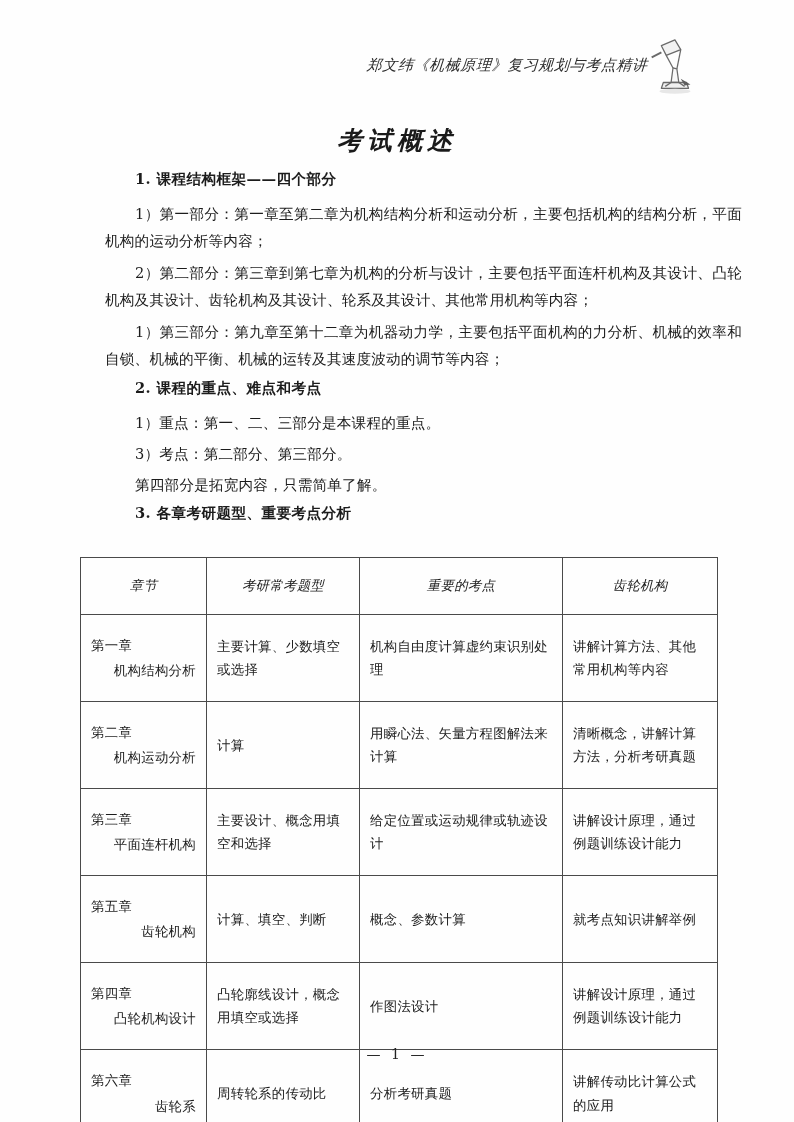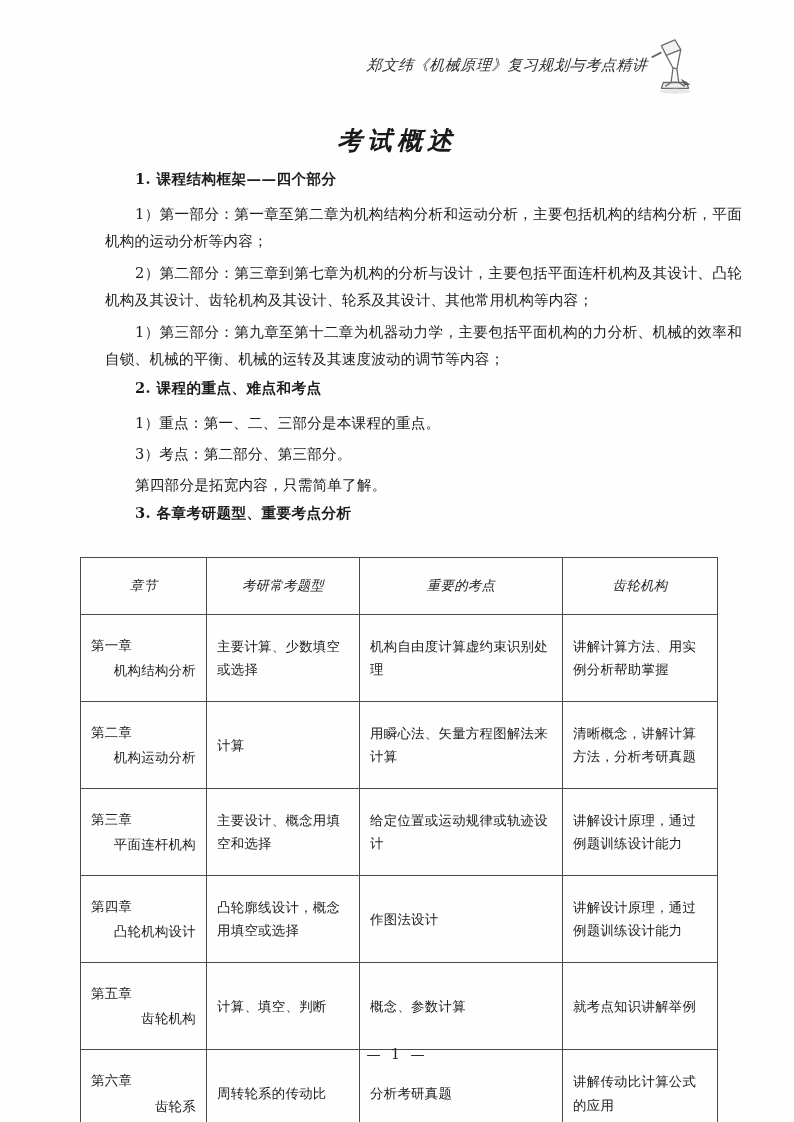--- a/index.html
+++ b/index.html
@@ -208,21 +208,21 @@
         </tr>
       </thead>
       <tbody>
         <tr>
           <td>
             <span class="chapter-line">第一章</span>
             <span class="chapter-line">机构结构分析</span>
           </td>
           <td>主要计算、少数填空或选择</td>
           <td>机构自由度计算虚约束识别处理</td>
-          <td>讲解计算方法、用实例分析帮助掌握</td>
+          <td>讲解计算方法、其他常用机构等内容</td>
         </tr>
         <tr>
           <td>
             <span class="chapter-line">第二章</span>
             <span class="chapter-line">机构运动分析</span>
           </td>
           <td>计算</td>
           <td>用瞬心法、矢量方程图解法来计算</td>
           <td>清晰概念，讲解计算方法，分析考研真题</td>
         </tr>
@@ -230,38 +230,38 @@
           <td>
             <span class="chapter-line">第三章</span>
             <span class="chapter-line">平面连杆机构</span>
           </td>
           <td>主要设计、概念用填空和选择</td>
           <td>给定位置或运动规律或轨迹设计</td>
           <td>讲解设计原理，通过例题训练设计能力</td>
         </tr>
         <tr>
           <td>
+            <span class="chapter-line">第五章</span>
+            <span class="chapter-line">齿轮机构</span>
+          </td>
+          <td>计算、填空、判断</td>
+          <td>概念、参数计算</td>
+          <td>就考点知识讲解举例</td>
+        </tr>
+        <tr>
+          <td>
             <span class="chapter-line">第四章</span>
             <span class="chapter-line">凸轮机构设计</span>
           </td>
           <td>凸轮廓线设计，概念用填空或选择</td>
           <td>作图法设计</td>
           <td>讲解设计原理，通过例题训练设计能力</td>
         </tr>
         <tr>
           <td>
-            <span class="chapter-line">第五章</span>
-            <span class="chapter-line">齿轮机构</span>
-          </td>
-          <td>计算、填空、判断</td>
-          <td>概念、参数计算</td>
-          <td>就考点知识讲解举例</td>
-        </tr>
-        <tr>
-          <td>
             <span class="chapter-line">第六章</span>
             <span class="chapter-line">齿轮系</span>
           </td>
           <td>周转轮系的传动比</td>
           <td>分析考研真题</td>
           <td>讲解传动比计算公式的应用</td>
         </tr>
       </tbody>
     </table>
   </div>

